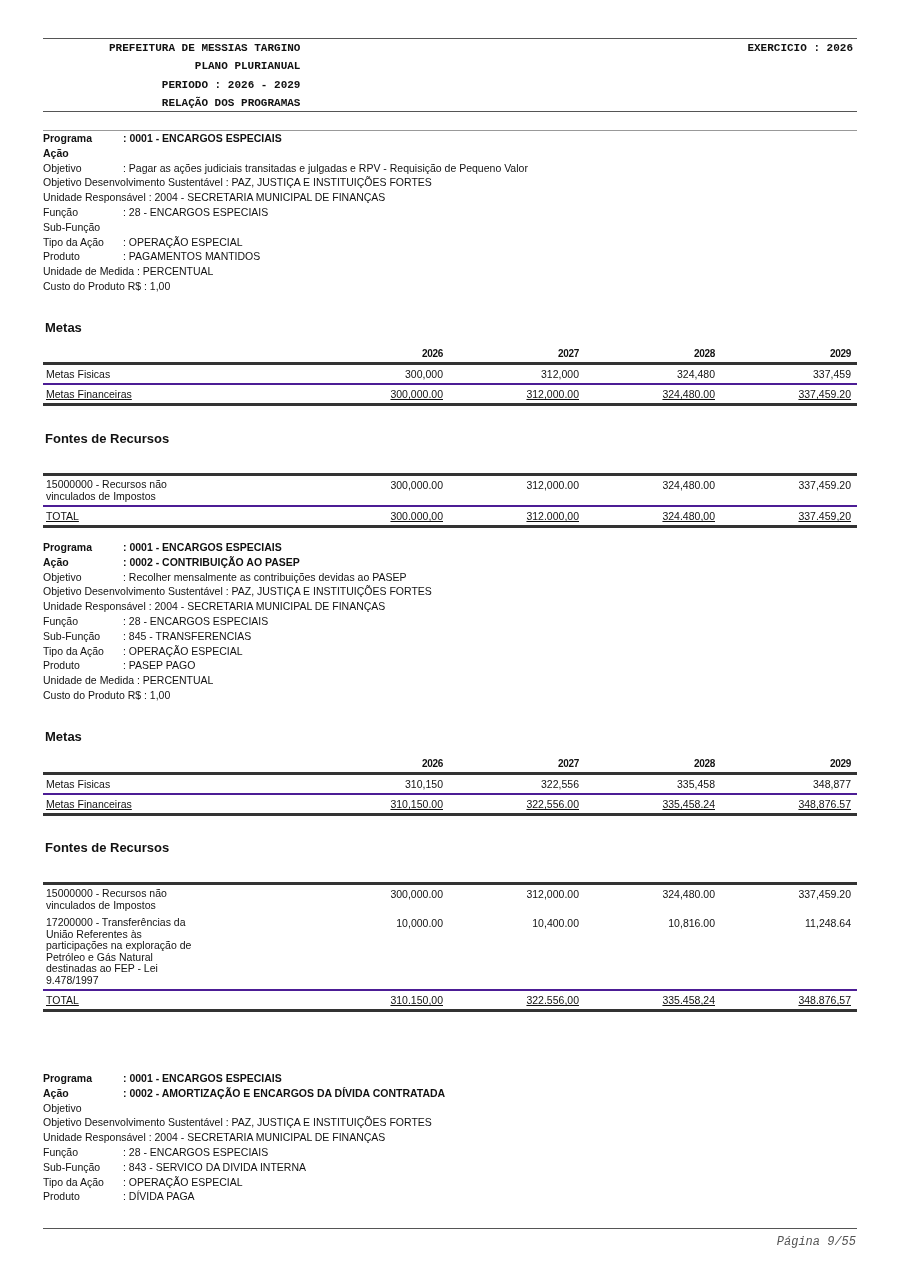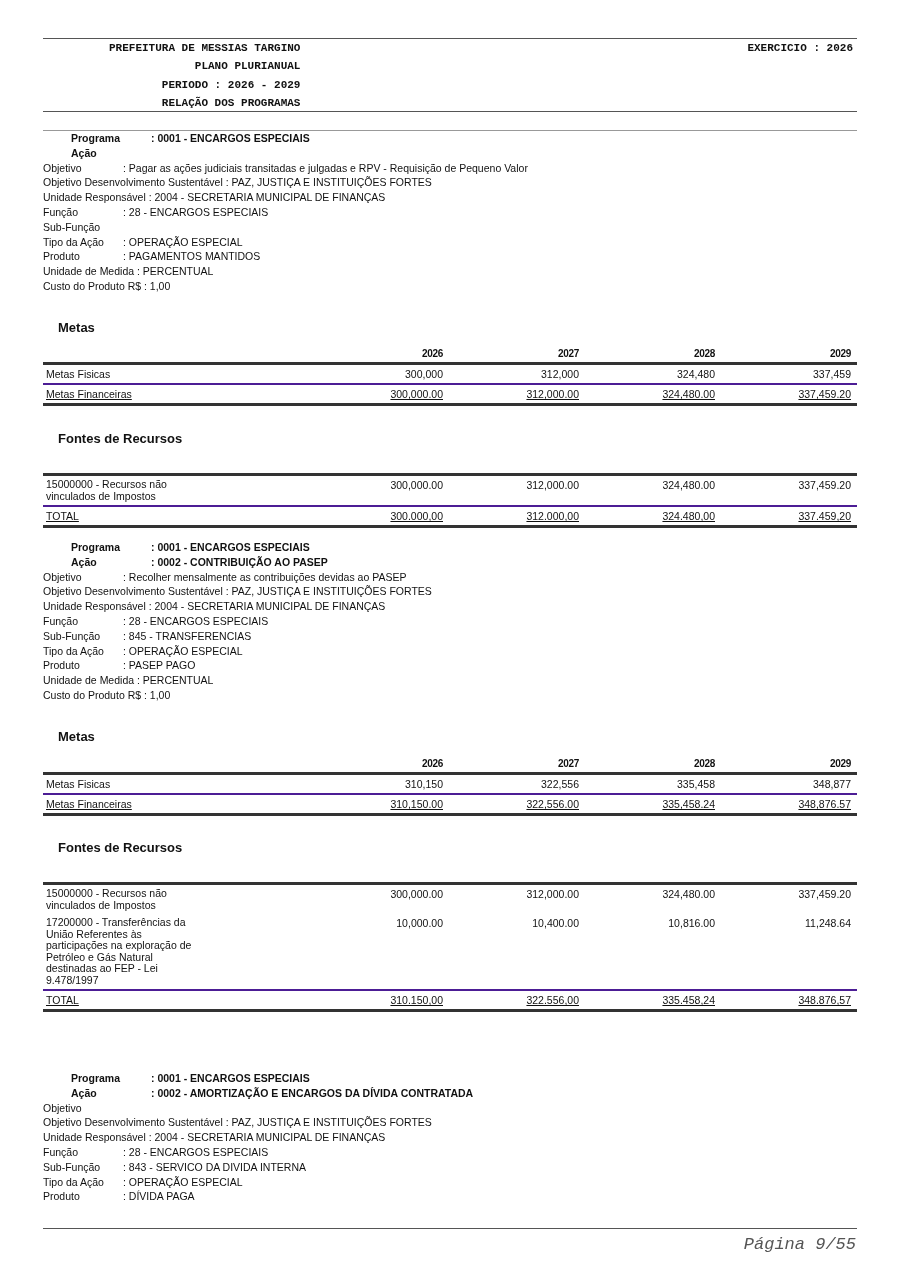--- a/index.html
+++ b/index.html
@@ -2,28 +2,28 @@
 <html><head>
 <meta charset="utf-8">
 <style>
   html, body { margin: 0; padding: 0; background: #fff; }
   body { width: 900px; height: 1272px; position: relative; overflow: hidden; font-family: "Liberation Sans", sans-serif; color: #111; }
   .hline { position: absolute; left: 43px; width: 814px; background: #555; }
   .mono { font-family: "Liberation Mono", "DejaVu Sans Mono", monospace; font-weight: bold; font-size: 11px; }
   .hdr-left { position: absolute; left: 109px; top: 39px; text-align: right; }
   .hdr-left div { height: 18.3px; line-height: 18.3px; }
   .hdr-right { position: absolute; right: 47px; top: 39px; height: 18px; line-height: 18px; }
-  .footer { position: absolute; right: 44px; top: 1235px; font-family: "Liberation Mono", "DejaVu Sans Mono", monospace; font-style: italic; font-size: 17px; color: #555; }
+  .footer { position: absolute; right: 44px; top: 1235px; font-family: "Liberation Mono", "DejaVu Sans Mono", monospace; font-style: italic; font-size: 12px; color: #555; }
 
   .section { position: absolute; left: 43px; width: 814px; }
   .info { font-size: 10.5px; line-height: 14.8px; }
   .info .row { display: flex; white-space: nowrap; }
   .info .lbl { width: 80px; flex: none; }
-  .info .bold { font-weight: bold; margin-left: 28px; }
-  .h2 { font-weight: bold; font-size: 13px; position: absolute; left: 58px; }
+  .info .bold { font-weight: bold; }
+  .h2 { font-weight: bold; font-size: 13px; position: absolute; left: 45px; }
 
   table.grid { position: absolute; left: 43px; width: 814px; border-collapse: collapse; font-size: 10.5px; }
   table.grid th { font-weight: bold; text-align: right; padding: 0 6px 3px 0; font-size: 10px; letter-spacing: -0.3px; }
   table.grid td { padding: 3px 6px 3px 3px; vertical-align: top; }
   table.grid td.num { text-align: right; }
   table.grid col.c0 { width: 270px; }
   .tb { border-top: 3px solid #333; }
   .tbt { border-top: 2px solid #4c1d95; text-decoration: underline; }
   .bb { border-bottom: 3px solid #333; }
   .src { line-height: 11.5px; }

